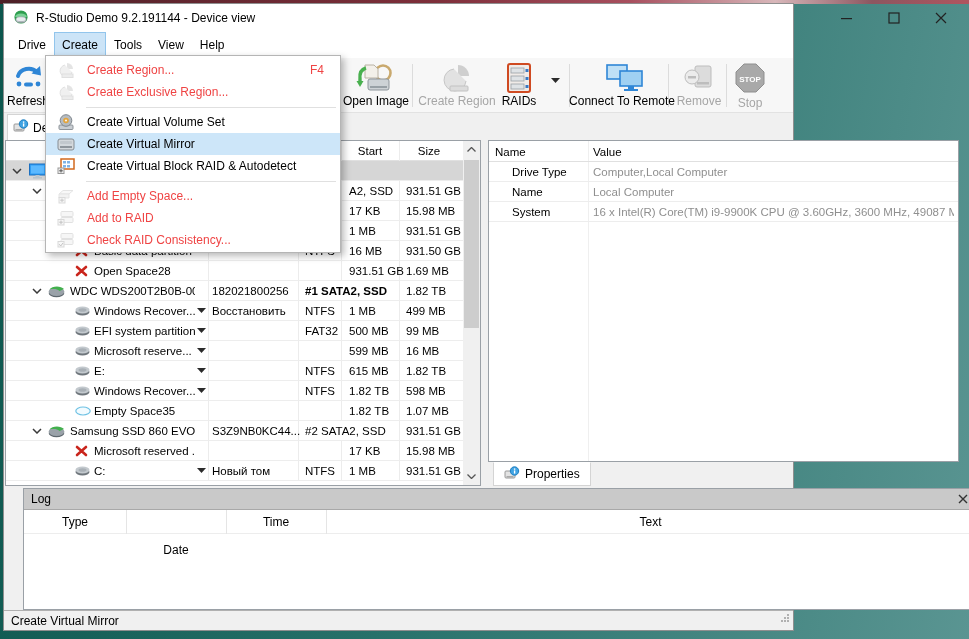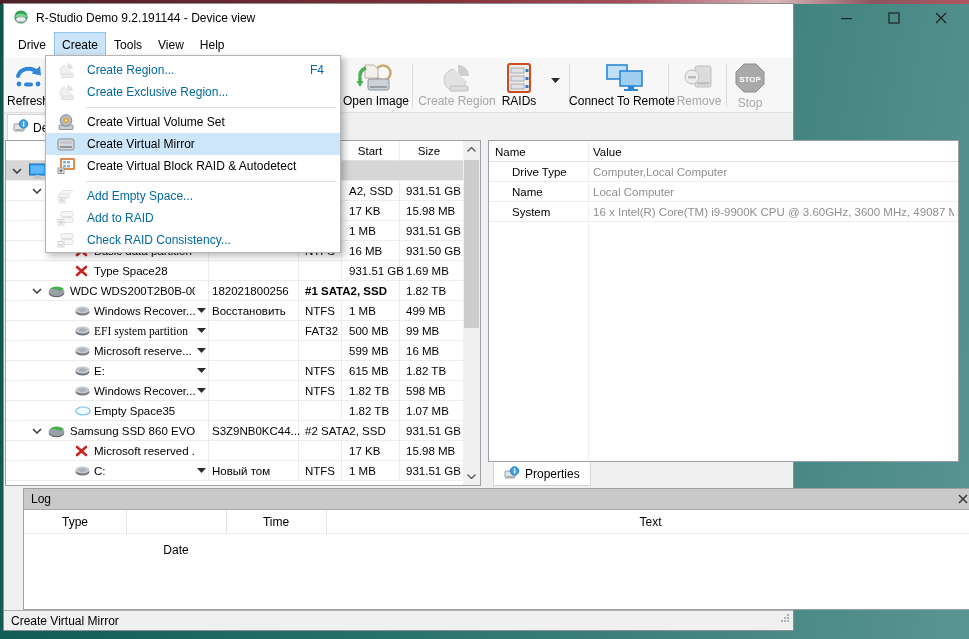--- a/index.html
+++ b/index.html
@@ -53,21 +53,21 @@
   .logcols{position:relative;height:24px;border-bottom:1px solid #ededed;}
   .logcols .hcell{position:absolute;top:0;height:24px;display:flex;align-items:center;justify-content:center;}
   .logcols .cvline{position:absolute;top:0;height:24px;width:1px;background:#e5e5e5;}
   .statusbar{position:absolute;left:0;top:606px;width:100%;height:20px;background:#f0f0f0;border-top:1px solid #b0b0b0;display:flex;align-items:center;padding:0 7px;}
   .grip{position:absolute;right:3px;bottom:3px;}
   .popup{position:absolute;left:45px;top:55px;width:296px;height:198px;background:#fff;border:1px solid #b5b5b5;box-shadow:3px 3px 7px rgba(0,0,0,0.28);z-index:10;padding-top:3px;}
   .pitem{position:relative;height:22px;display:flex;align-items:center;padding-left:8px;}
   .pitem .picon{width:24px;display:flex;justify-content:center;}
   .pitem .plabel{margin-left:9px;white-space:nowrap;}
   .pitem .pshort{position:absolute;right:16px;}
-  .pitem.disabled{color:#0369a1;}
+  .pitem.disabled{color:#ef4444;}
   .pitem.disabled .picon{opacity:0.55;}
   .pitem.highlight{background:#cde6f9;}
   .psep{position:relative;height:8px;}
   .psep::after{content:"";position:absolute;left:40px;right:4px;top:4px;border-top:1px solid #e0e0e0;}
 </style>
 </head>
 <body>
 
 <div id="screen">
   <div class="desktop-strip"></div>
@@ -280,21 +280,21 @@
             <div class="cell" style="left: 299px;">NTFS</div>
             <div class="cell" style="left: 343px;">16 MB</div>
             <div class="cell" style="left: 400px;">931.50 GB</div>
           </div>
           <div class="drow" style="top: 100px;">
             <div class="cell" style="left: 69px;">
               <svg width="13" height="12" viewBox="0 0 13 12">
                 <path d="M2 2 L11 10 M11 2 L2 10" stroke="#c9251c" stroke-width="2.6" stroke-linecap="round"></path>
               </svg>
             </div>
-            <div class="cell cname" style="left: 88px; width: 101px;">Type Space28</div>
+            <div class="cell cname" style="left: 88px; width: 101px;">Open Space28</div>
             <div class="cell" style="left: 343px;">931.51 GB</div>
             <div class="cell" style="left: 400px;">1.69 MB</div>
           </div>
           <div class="drow" style="top: 120px;">
             <div class="cell" style="left: 26px;">
               <svg width="10" height="6" viewBox="0 0 10 6">
                 <path d="M1 1 L5 5 L9 1" fill="none" stroke="#3a3a3a" stroke-width="1.5"></path>
               </svg>
             </div>
             <div class="cell" style="left: 42px;">
@@ -329,21 +329,21 @@
             <div class="cell" style="left: 400px;">499 MB</div>
           </div>
           <div class="drow" style="top: 160px;">
             <div class="cell" style="left: 69px;">
               <svg width="15" height="11" viewBox="0 0 15 11">
                 <ellipse cx="7.5" cy="7" rx="7" ry="3.4" fill="#6f767c"></ellipse>
                 <ellipse cx="7.5" cy="5" rx="7" ry="3.4" fill="#c3c9ce"></ellipse>
                 <ellipse cx="7.5" cy="5" rx="4" ry="1.8" fill="#a9b0b6"></ellipse>
               </svg>
             </div>
-            <div class="cell cname" style="left: 88px; width: 101px; font-family: Liberation Serif, serif;">EFI system partition</div>
+            <div class="cell cname" style="left: 88px; width: 101px;">EFI system partition</div>
             <div class="cell" style="left: 191px;">
               <svg width="9" height="5" viewBox="0 0 9 5">
                 <path d="M0 0 h9 l-4.5 5 z" fill="#2b2b2b"></path>
               </svg>
             </div>
             <div class="cell" style="left: 299px;">FAT32</div>
             <div class="cell" style="left: 343px;">500 MB</div>
             <div class="cell" style="left: 400px;">99 MB</div>
           </div>
           <div class="drow" style="top: 180px;">

